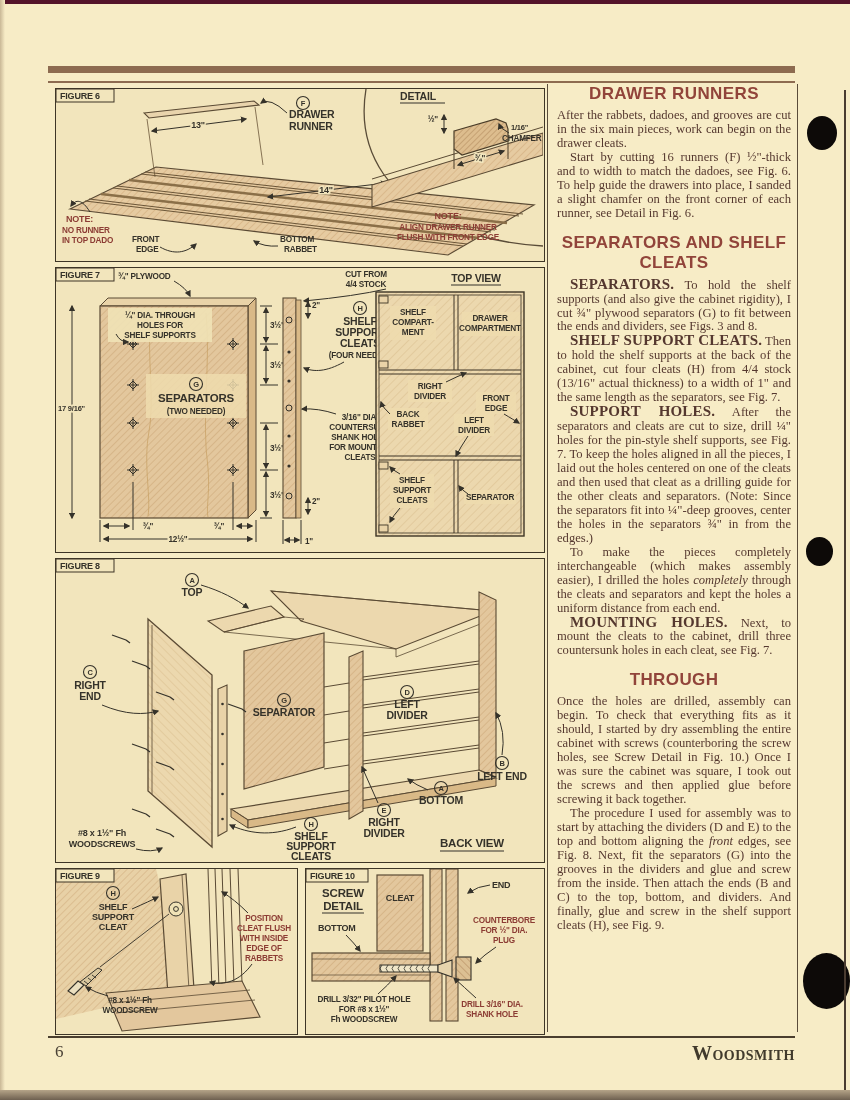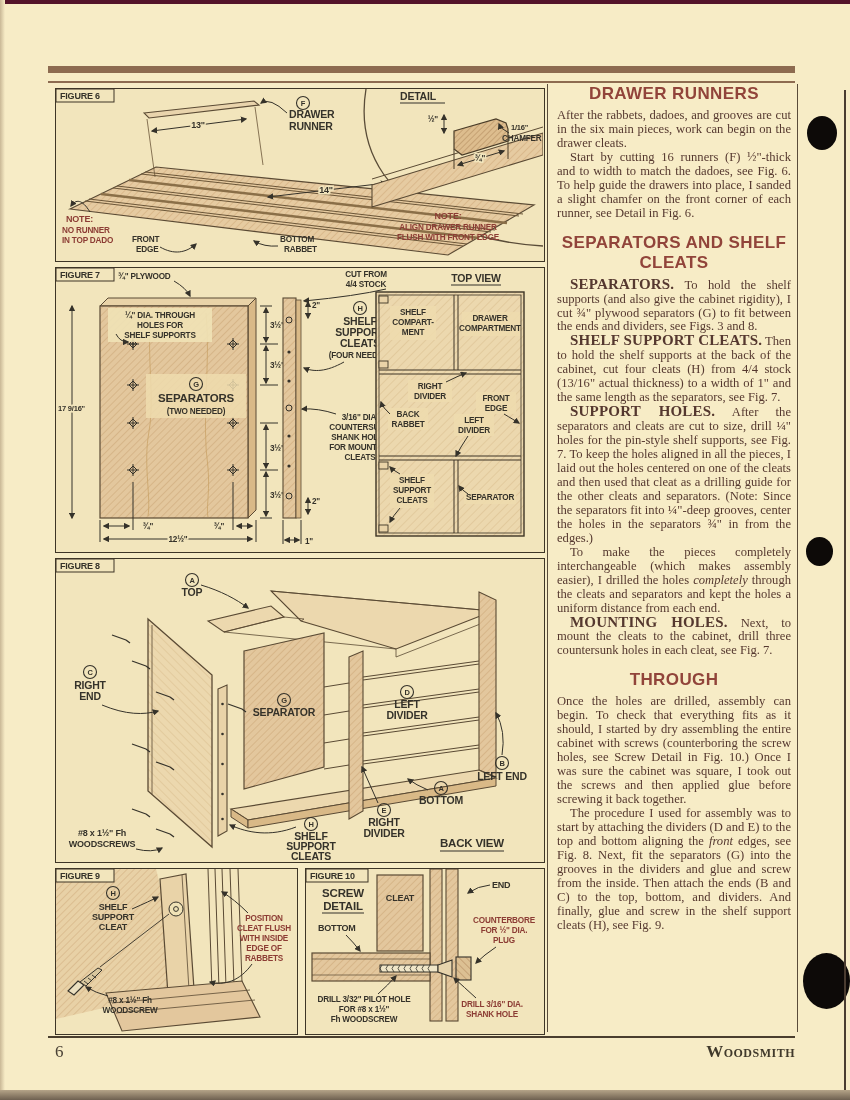--- a/index.html
+++ b/index.html
@@ -38,21 +38,21 @@
   #article p{margin:0;text-align:justify;font-family:"Liberation Serif",serif;
              font-size:12.6px;line-height:13.95px;color:#55382f;}
   #article p.ind{text-indent:13px;}
   .lead{font-weight:bold;font-size:15px;letter-spacing:.2px;}
   .ital{font-style:italic;}
   
   .page-num{position:absolute;left:55px;top:1042px;font-family:"Liberation Serif",serif;
             font-size:17px;color:#4a4236;}
   .magname{position:absolute;left:595px;top:1042px;width:200px;text-align:right;
            font-family:"Liberation Serif",serif;font-variant:small-caps;font-weight:bold;
-           font-size:17px;letter-spacing:.5px;color:#413a2c;}
+           font-size:20px;letter-spacing:.5px;color:#413a2c;}
 </style>
 </head>
 <body>
 
 <div id="page">
   <div class="top-strip"></div>
   <div class="left-edge"></div>
   <div class="rule-thick"></div>
   <div class="rule-thin"></div>
   <div class="colrule" style="left:547px"></div>

